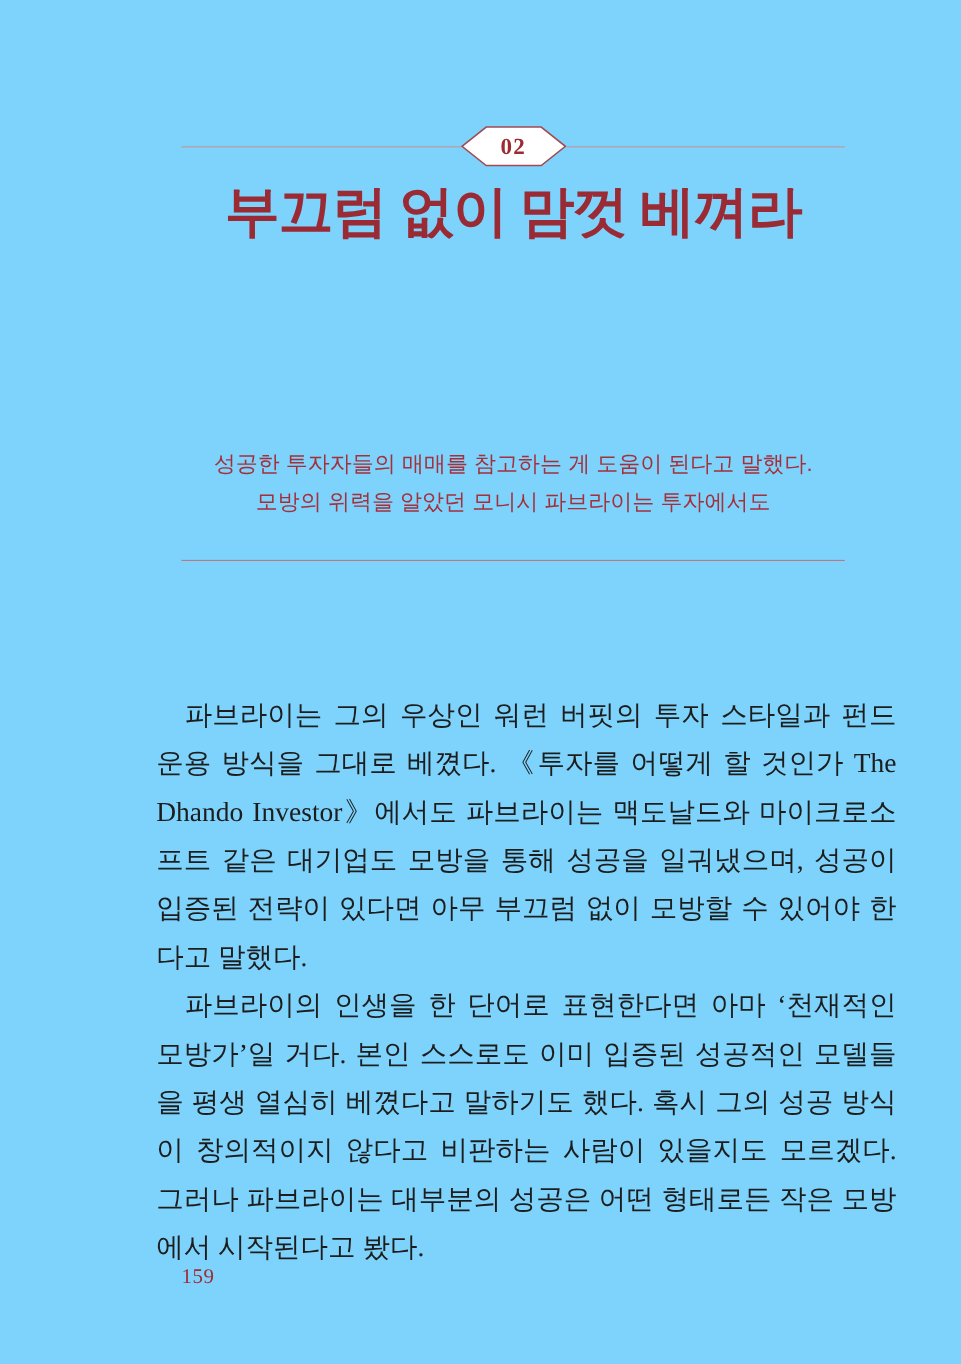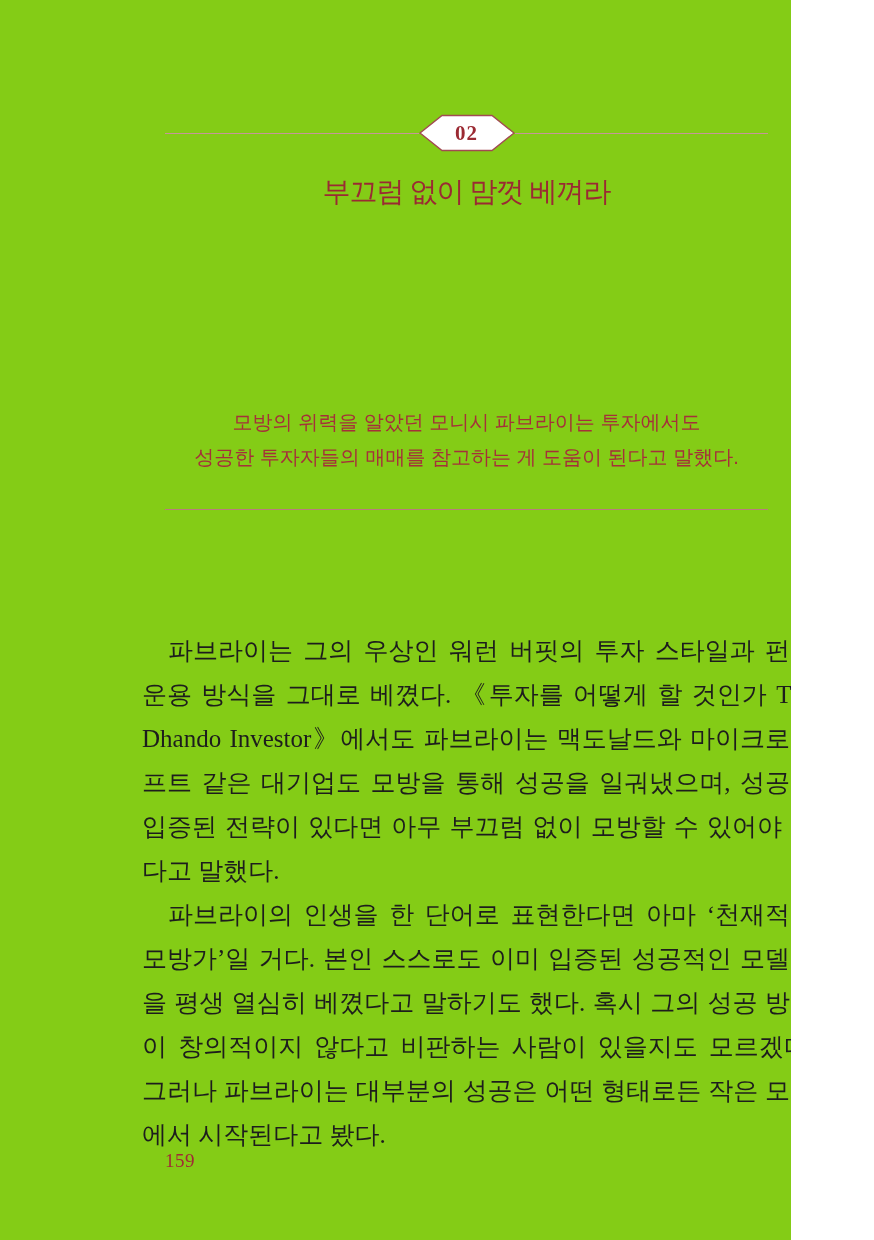--- a/index.html
+++ b/index.html
@@ -1,21 +1,21 @@
 <!DOCTYPE html>
 <html><head>
 <meta charset="utf-8">
 <style>
   * { margin: 0; padding: 0; box-sizing: border-box; }
   html, body { background: #ffffff; }
   .page {
     position: relative;
-    width: 791px;
+    width: 874px;
     height: 1240px;
-    background: #84cc16;
+    background: #7dd3fc;
     overflow: hidden;
     font-family: "Liberation Serif", serif;
   }
 
   
   .chapter-mark {
     position: absolute;
     top: 114px;
     left: 165px;
     width: 603px;
@@ -48,22 +48,22 @@
   }
 
   
   .chapter-title {
     position: absolute;
     top: 167px;
     left: 135px;
     width: 663px;
     text-align: center;
     font-family: "Liberation Serif", serif;
-    font-weight: 400;
-    font-size: 28px;
+    font-weight: 700;
+    font-size: 50px;
     line-height: 50px;
     letter-spacing: -1px;
     color: #9a2a33;
   }
 
   
   .epigraph {
     position: absolute;
     top: 405px;
     left: 135px;
@@ -128,22 +128,22 @@
         <polygon points="1,19 23,1.5 73,1.5 95,19 73,36.5 23,36.5" fill="#ffffff" stroke="#a24a52" stroke-width="1.4"></polygon>
       </svg>
       <span class="hex-num">02</span>
     </div>
     <div class="rule"></div>
   </div>
 
   <h1 class="chapter-title">부끄럼 없이 맘껏 베껴라</h1>
 
   <div class="epigraph">
+    <div>성공한 투자자들의 매매를 참고하는 게 도움이 된다고 말했다.</div>
     <div>모방의 위력을 알았던 모니시 파브라이는 투자에서도</div>
-    <div>성공한 투자자들의 매매를 참고하는 게 도움이 된다고 말했다.</div>
   </div>
 
   <div class="divider"></div>
 
   <div class="body-text">
     <p>파브라이는 그의 우상인 워런 버핏의 투자 스타일과 펀드 운용 방식을 그대로 베꼈다. 《투자를 어떻게 할 것인가 The Dhando Investor》에서도 파브라이는 맥도날드와 마이크로소프트 같은 대기업도 모방을 통해 성공을 일궈냈으며, 성공이 입증된 전략이 있다면 아무 부끄럼 없이 모방할 수 있어야 한다고 말했다.</p>
     <p>파브라이의 인생을 한 단어로 표현한다면 아마 ‘천재적인 모방가’일 거다. 본인 스스로도 이미 입증된 성공적인 모델들을 평생 열심히 베꼈다고 말하기도 했다. 혹시 그의 성공 방식이 창의적이지 않다고 비판하는 사람이 있을지도 모르겠다. 그러나 파브라이는 대부분의 성공은 어떤 형태로든 작은 모방에서 시작된다고 봤다.</p>
   </div>
 
   <div class="folio">159</div>

